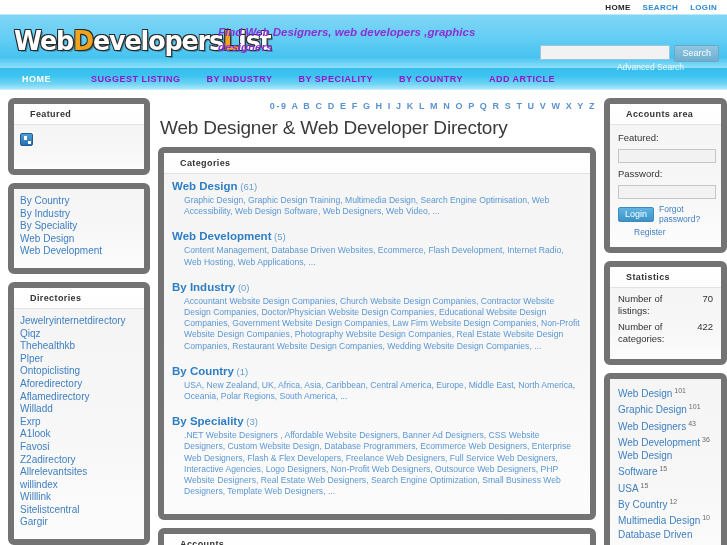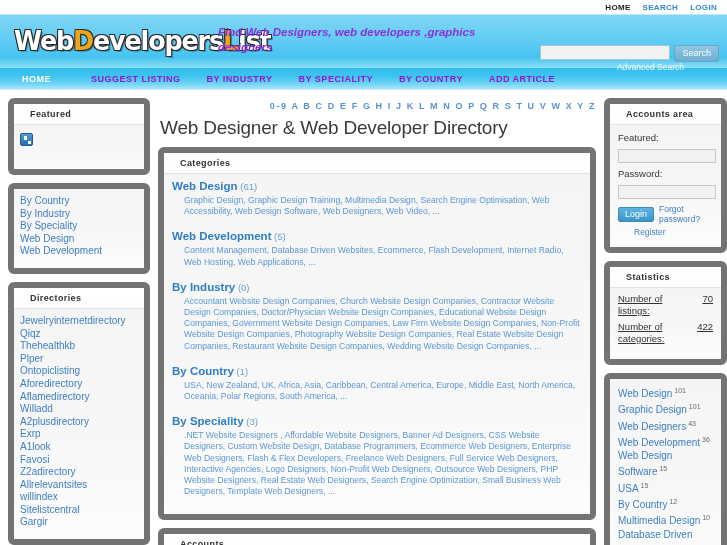--- a/index.html
+++ b/index.html
@@ -259,21 +259,20 @@
   .stat-body { padding: 5px 8px 10px 8px; }
   .stat-row {
     display: flex;
     justify-content: space-between;
     align-items: flex-start;
     font-size: 9.5px;
     color: #333;
     line-height: 12px;
     margin-bottom: 4px;
     gap: 4px;
-    text-decoration: underline;
   }
   .stat-row .lbl { max-width: 76px; }
   .stat-row .val { color: #333; }
 
   .pop-body { padding: 5px 8px 10px 8px; }
   .pop-item {
     font-size: 10px;
     line-height: 13px;
     color: #3e7fc1;
     text-decoration: none;
@@ -366,39 +365,39 @@
               <li>
                 <a href="#">Aforedirectory</a>
               </li>
               <li>
                 <a href="#">Aflamedirectory</a>
               </li>
               <li>
                 <a href="#">Willadd</a>
               </li>
               <li>
-                <a href="#">A2plusdirectory</a>
-              </li>
-              <li>
                 <a href="#">Exrp</a>
               </li>
               <li>
                 <a href="#">A1look</a>
               </li>
               <li>
                 <a href="#">Favosi</a>
               </li>
               <li>
                 <a href="#">Z2adirectory</a>
               </li>
               <li>
                 <a href="#">Allrelevantsites</a>
               </li>
               <li>
                 <a href="#">willindex</a>
+              </li>
+              <li>
+                <a href="#">Willlink</a>
               </li>
               <li>
                 <a href="#">Sitelistcentral</a>
               </li>
               <li>
                 <a href="#">Gargir</a>
               </li>
             </ul>
         </div>
       </div>

